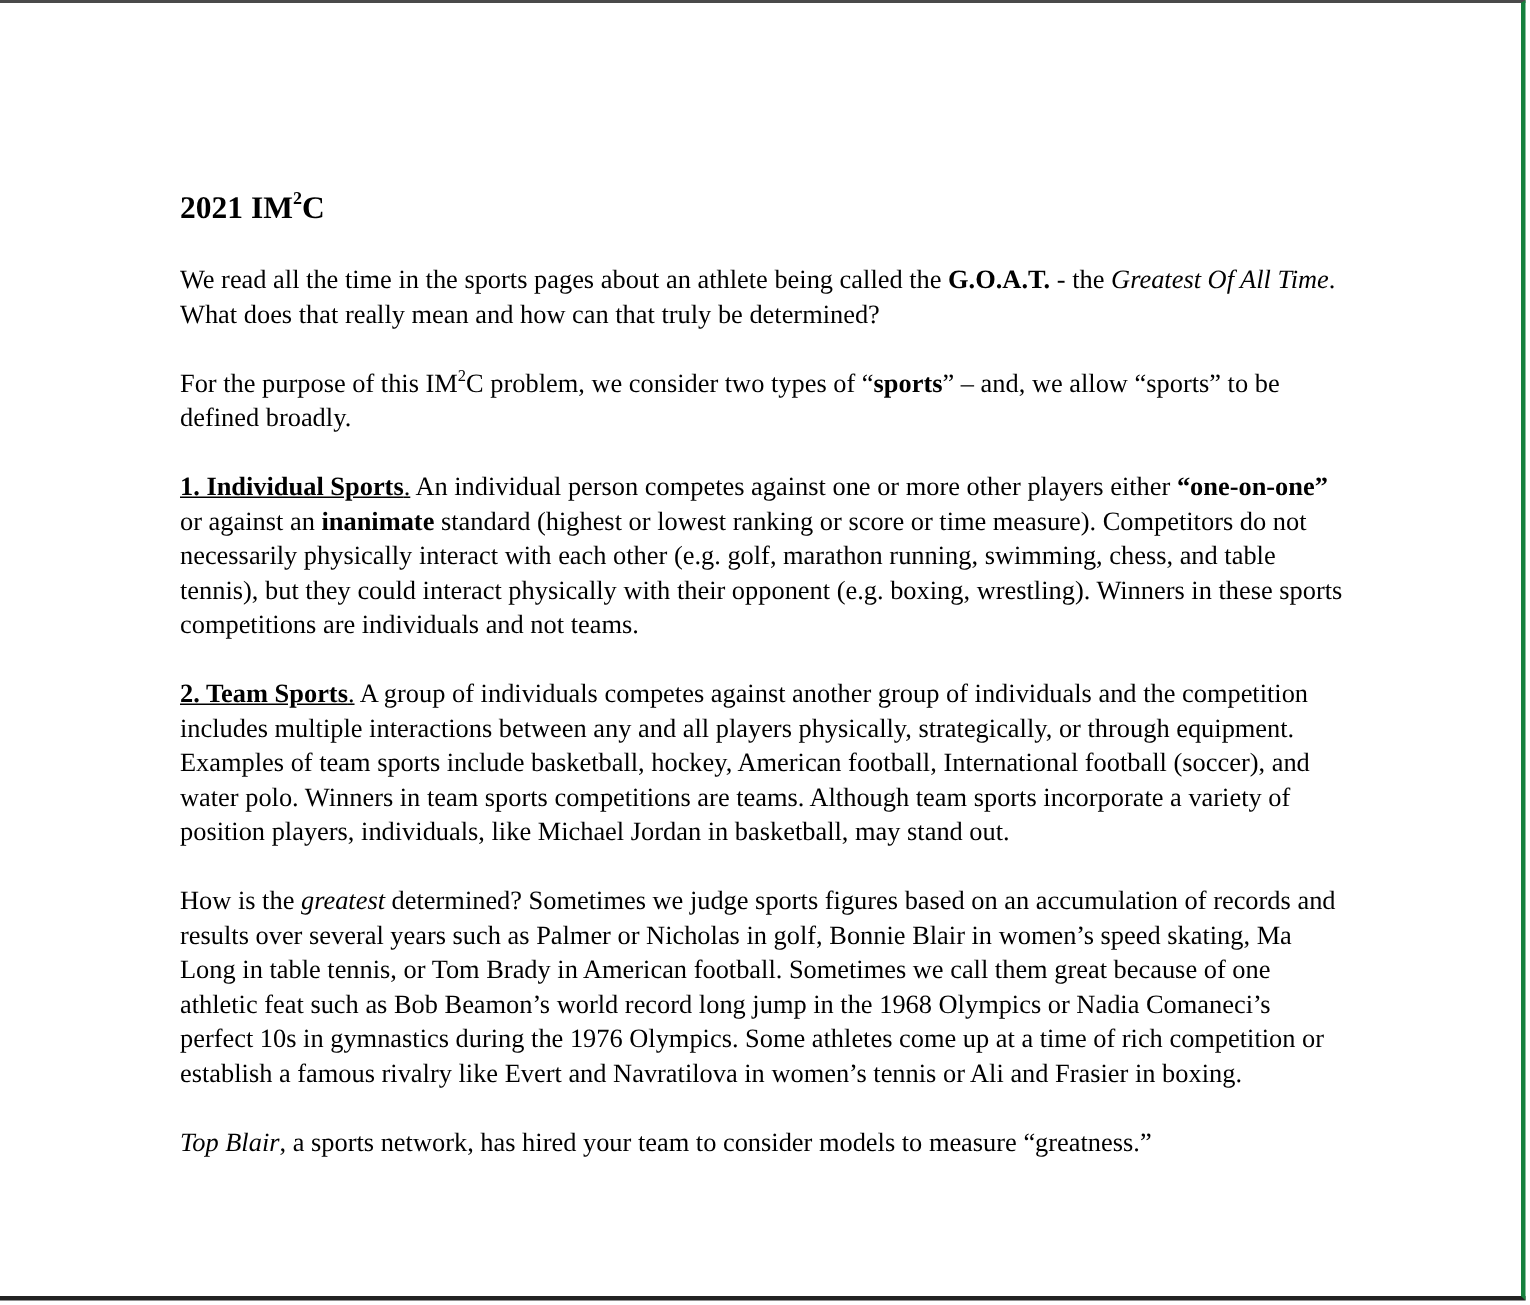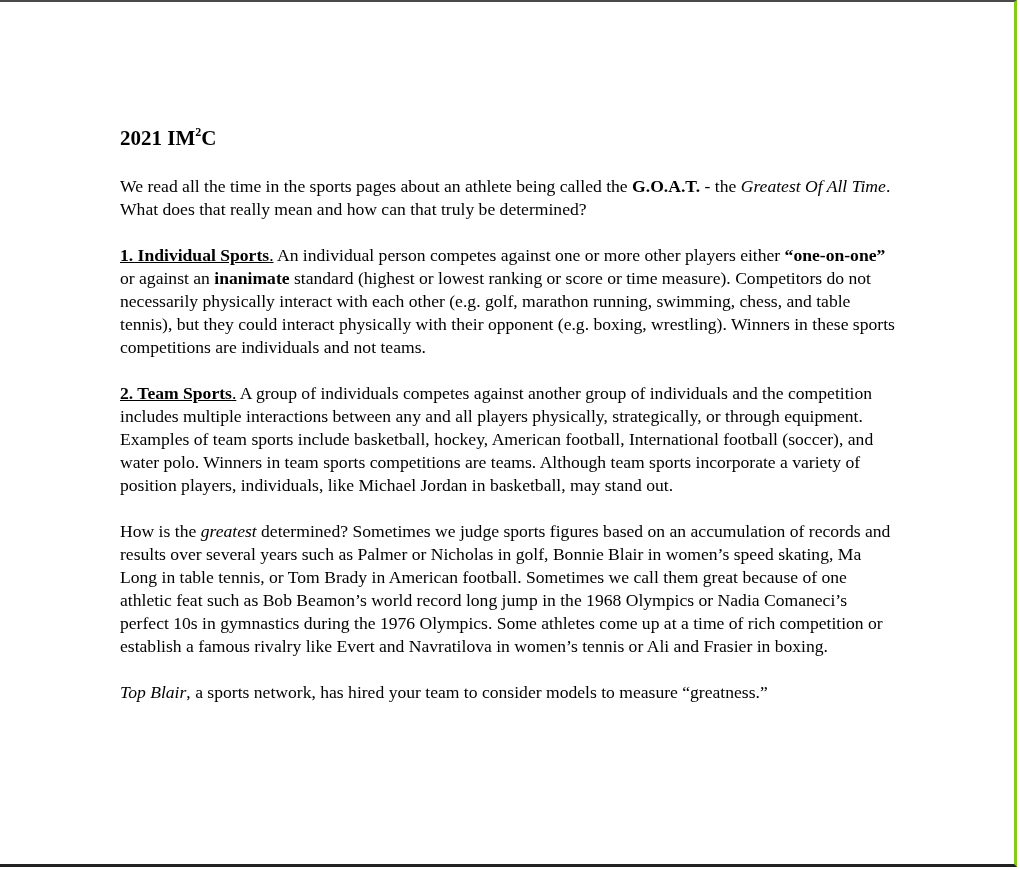--- a/index.html
+++ b/index.html
@@ -14,21 +14,21 @@
       position: relative;
     }
     .page {
       position: absolute;
       left: 0;
       top: 0;
       width: 1017px;
       height: 867px;
       background: #ffffff;
       border-top: 2px solid #4a4a4a;
-      border-right: 3px solid #84cc16;
+      border-right: 3px solid #15803d;
       border-bottom: 3px solid #222222;
       box-sizing: border-box;
       overflow: hidden;
     }
     .content {
       position: absolute;
       left: 120px;
       top: 123px;
       width: 790px;
       font-family: "Liberation Serif", "DejaVu Serif", serif;
@@ -71,20 +71,21 @@
 
 <div class="page">
   <div class="content">
 
     <div class="title-block">
       <div><span>2021 IM</span><sup>2</sup><span>C</span></div>
     </div>
 
     <p><span>We read all the time in the sports pages about an athlete being called the </span><b>G.O.A.T.</b><span> - the </span><i>Greatest Of All Time</i><span>. What does that really mean and how can that truly be determined?</span></p>
 
+    <p><span>For the purpose of this IM</span><sup>2</sup><span>C problem, we consider two types of “</span><b>sports</b><span>” – and, we allow “sports” to be defined broadly.</span></p>
 
     <p><span class="sec-head">1. Individual Sports</span><span class="sec-dot">.</span><span> An individual person competes against one or more other players either </span><b>“one-on-one”</b><span> or against an </span><b>inanimate</b><span> standard (highest or lowest ranking or score or time measure). Competitors do not necessarily physically interact with each other (e.g. golf, marathon running, swimming, chess, and table tennis), but they could interact physically with their opponent (e.g. boxing, wrestling). Winners in these sports competitions are individuals and not teams.</span></p>
 
     <p><span class="sec-head">2. Team Sports</span><span class="sec-dot">.</span><span> A group of individuals competes against another group of individuals and the competition includes multiple interactions between any and all players physically, strategically, or through equipment. Examples of team sports include basketball, hockey, American football, International football (soccer), and water polo. Winners in team sports competitions are teams. Although team sports incorporate a variety of position players, individuals, like Michael Jordan in basketball, may stand out.</span></p>
 
     <p><span>How is the </span><i>greatest</i><span> determined? Sometimes we judge sports figures based on an accumulation of records and results over several years such as Palmer or Nicholas in golf, Bonnie Blair in women’s speed skating, Ma Long in table tennis, or Tom Brady in American football. Sometimes we call them great because of one athletic feat such as Bob Beamon’s world record long jump in the 1968 Olympics or Nadia Comaneci’s perfect 10s in gymnastics during the 1976 Olympics. Some athletes come up at a time of rich competition or establish a famous rivalry like Evert and Navratilova in women’s tennis or Ali and Frasier in boxing.</span></p>
 
     <p><i>Top Blair</i><span>, a sports network, has hired your team to consider models to measure “greatness.”</span></p>
 
   </div>

